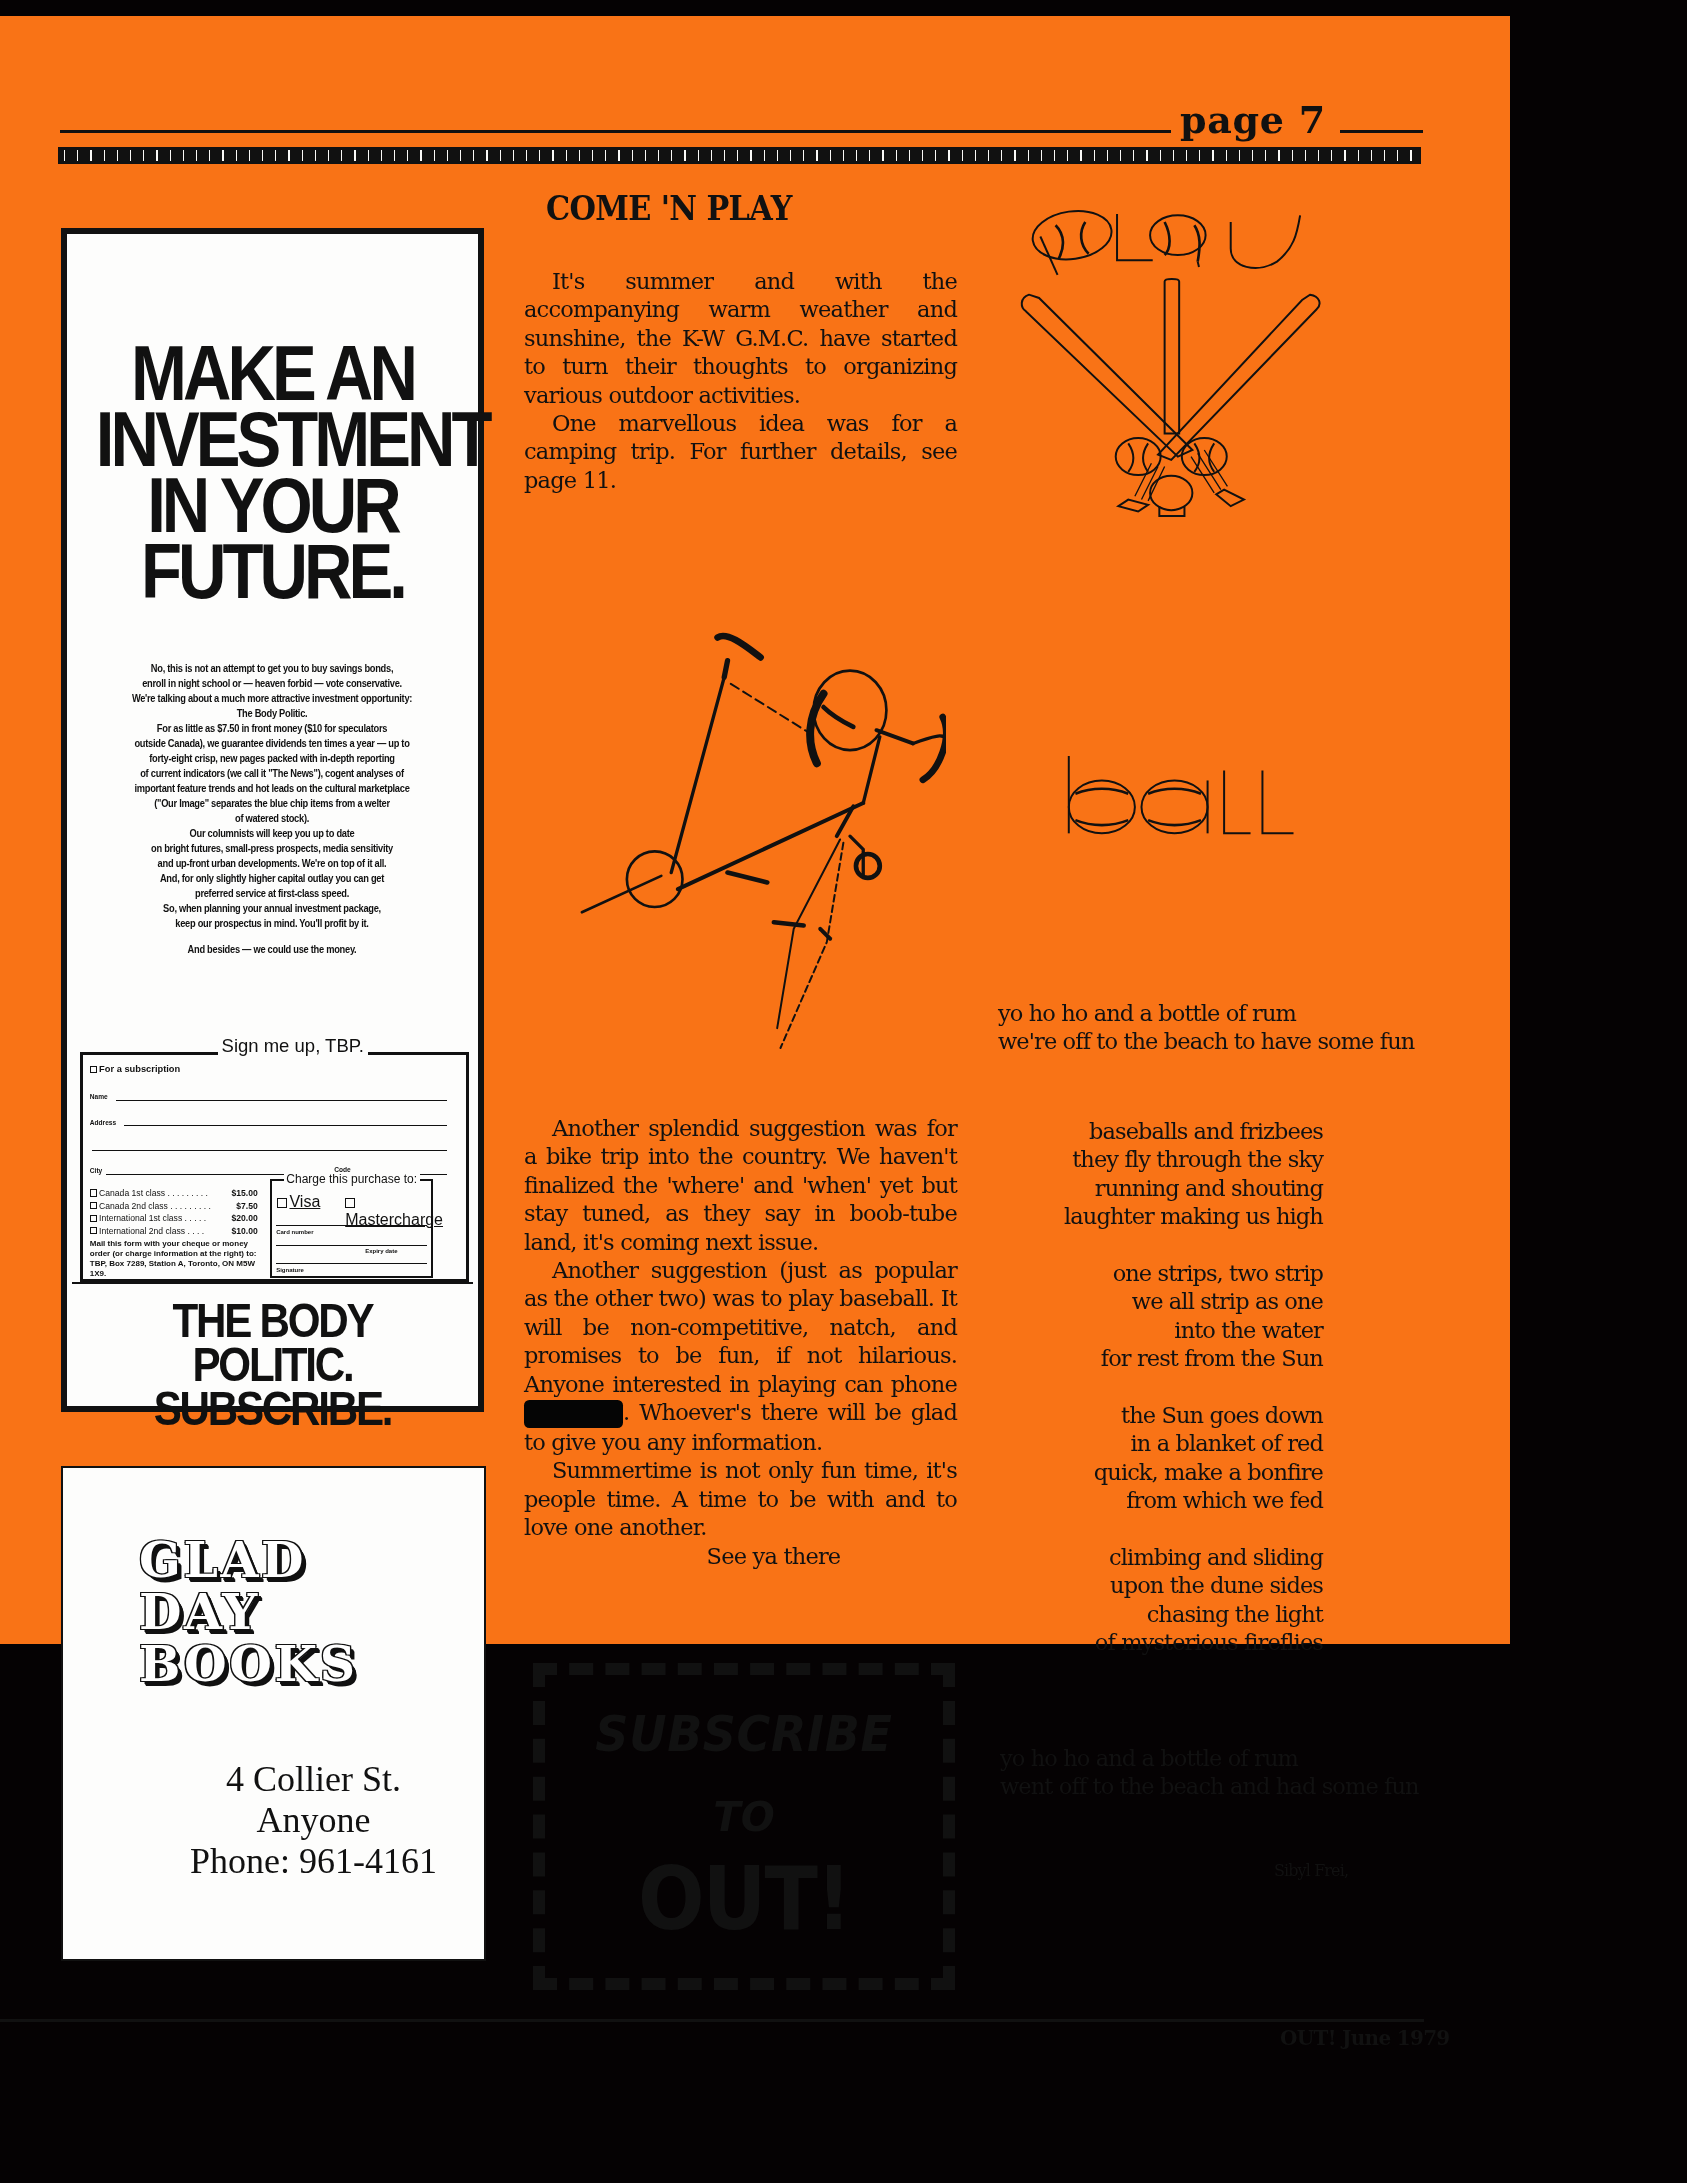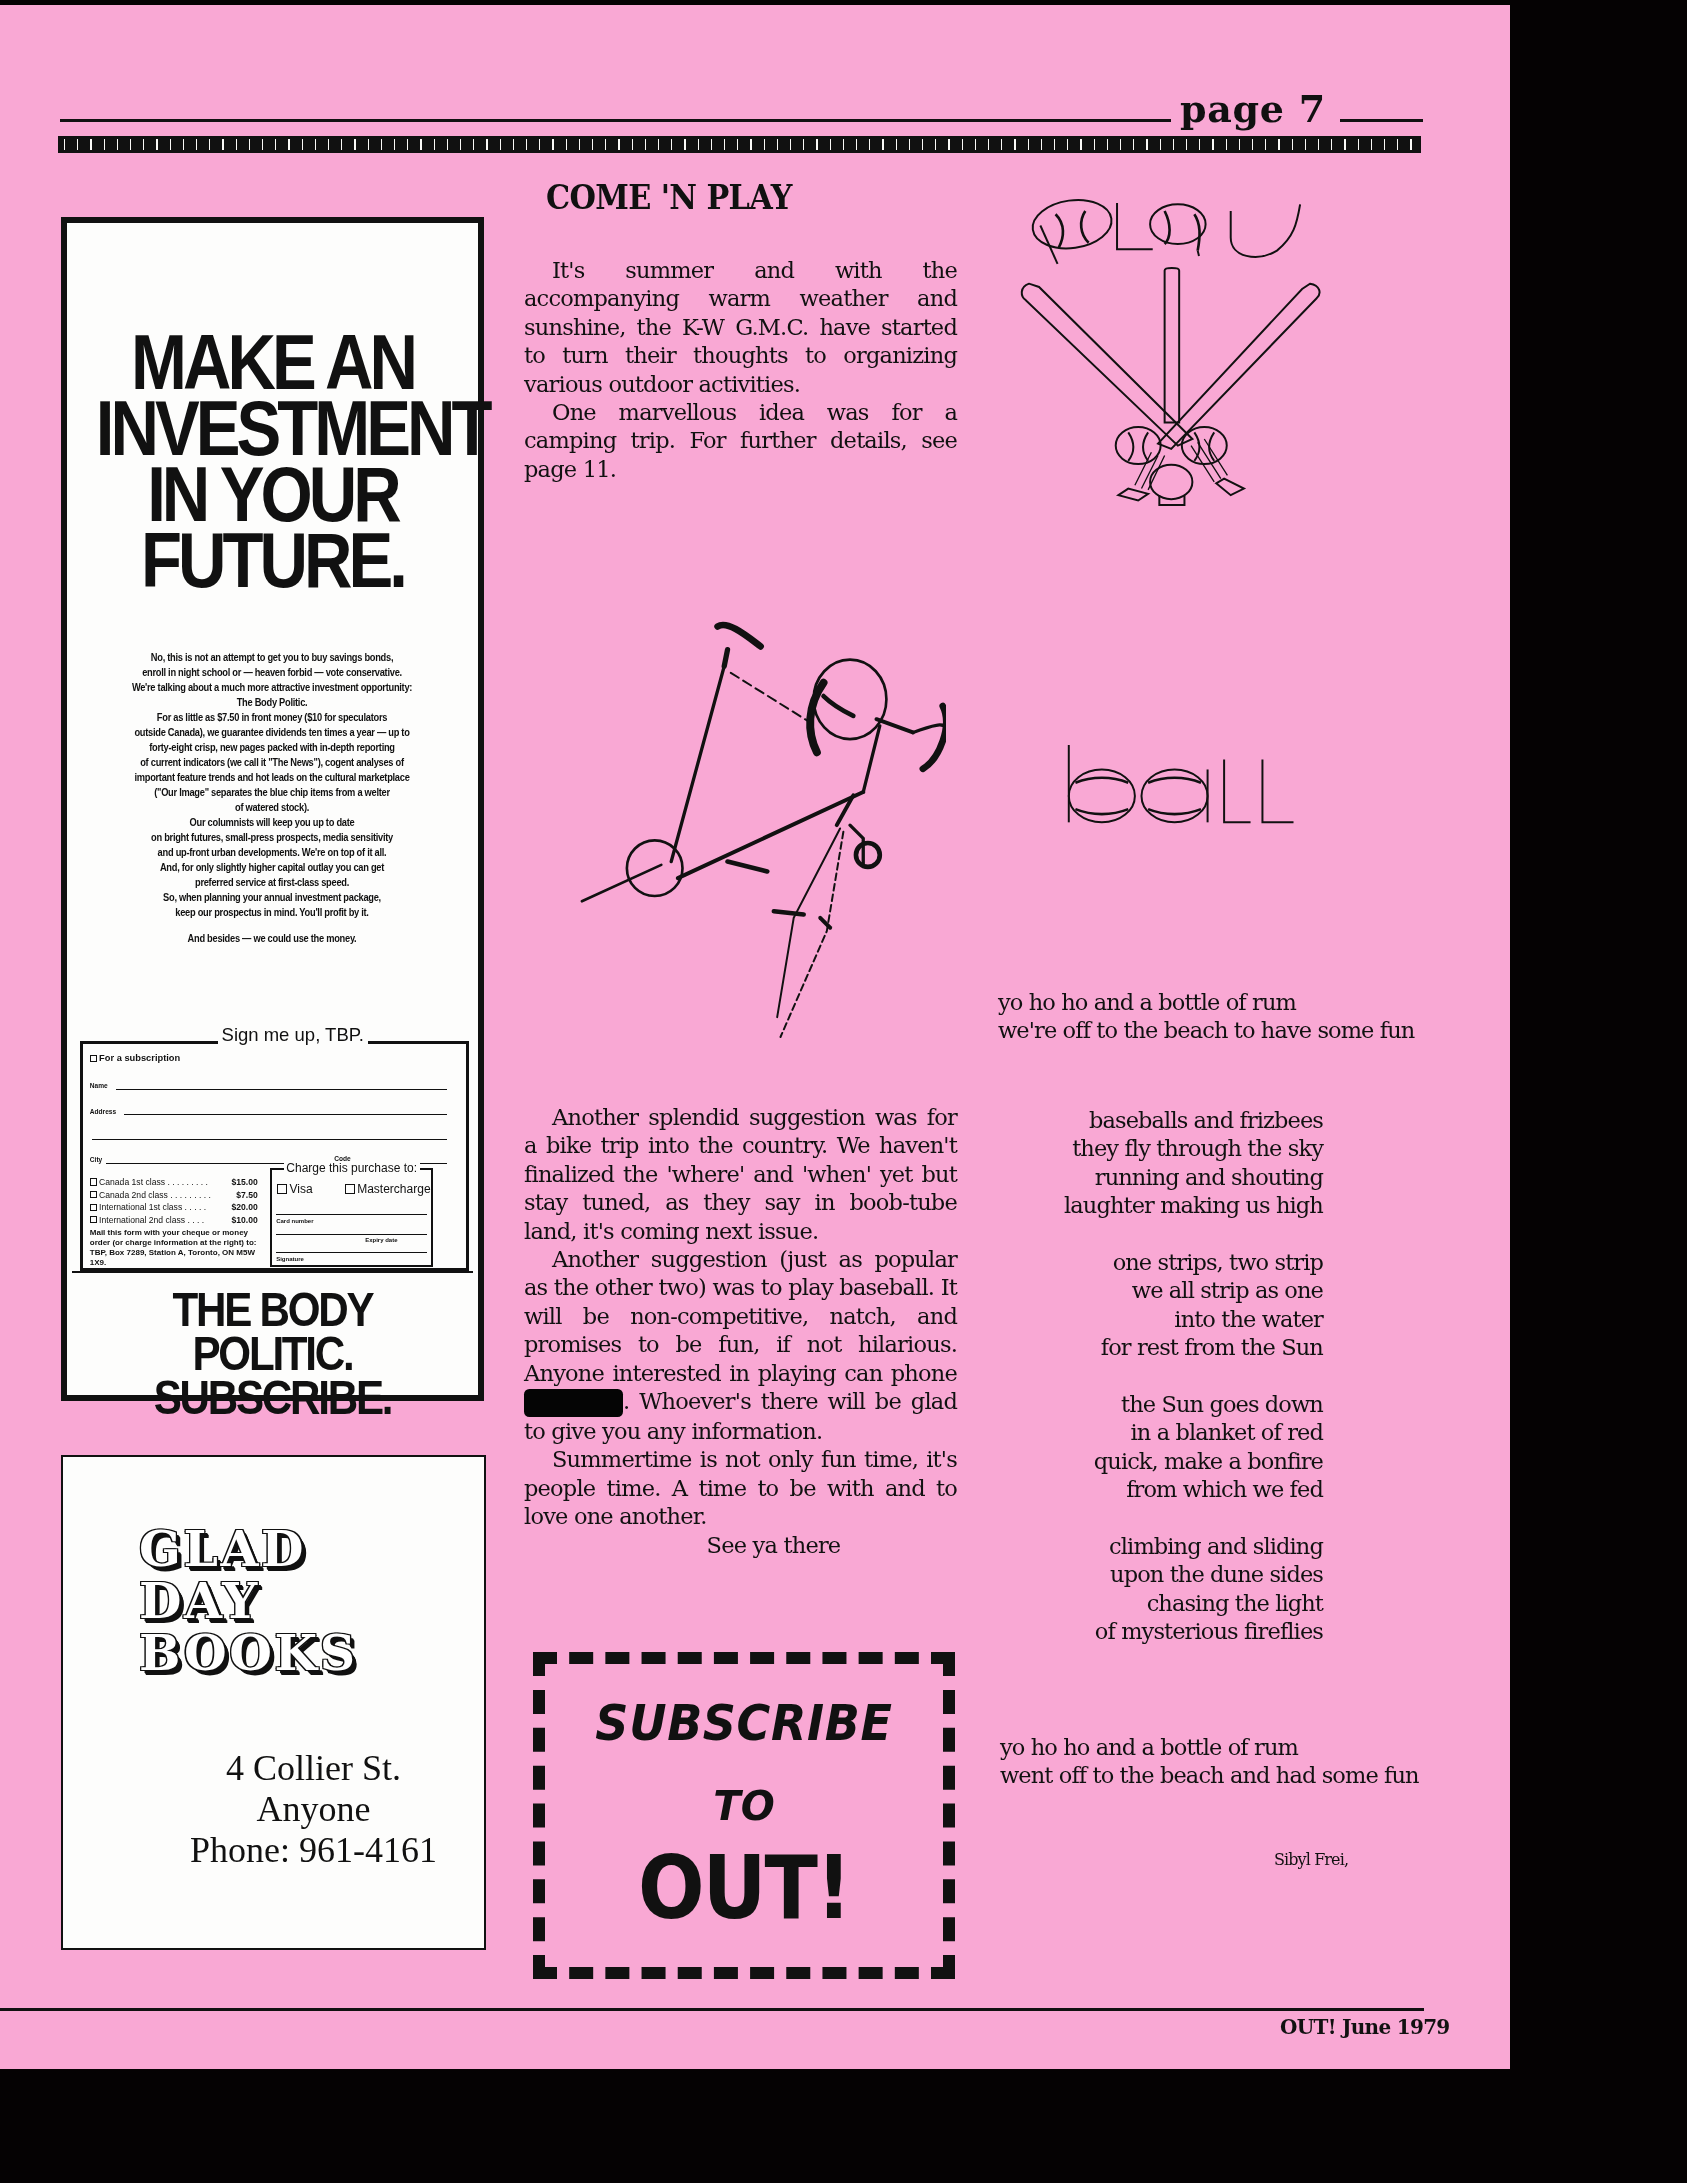--- a/index.html
+++ b/index.html
@@ -1,17 +1,17 @@
 <!DOCTYPE html>
 <html style="font-size:10.6px"><head>
 <meta charset="utf-8">
 <style>
   html, body { margin:0; padding:0; }
   body { width:1687px; height:2183px; background:#050203; position:relative; overflow:hidden; font-family:"Liberation Serif", serif; color:#111; }
-  .page { position:absolute; left:0; top:5px; width:1510px; height:2064px; background:#f9a8d4; }
+  .page { position:absolute; left:0; top:16px; width:1510px; height:1628px; background:#f97316; }
 
   
   .hdr-line { position:absolute; height:2.6px; background:#111; }
   .page-label { position:absolute; left:1180px; top:81px; font-family:"DejaVu Serif", serif; font-weight:bold; font-size:38px; letter-spacing:0.7px; line-height:46px; }
   .zigzag { position:absolute; left:58px; top:131px; width:1363px; height:17px;
     background:
       linear-gradient(#111,#111) top/100% 3.3px no-repeat,
       linear-gradient(#111,#111) bottom/100% 3.3px no-repeat,
       repeating-linear-gradient(90deg,#111 0 6px,#fbfaf8 6px 7.3px, #111 7.3px 13.2px);
   }
@@ -28,21 +28,21 @@
   .form .row { position:absolute; font-size:8px; font-weight:bold; }
   .uline { position:absolute; border-bottom:1.3px solid #111; }
   .cb { display:inline-block; width:7.3px; height:7.3px; border:1px solid #111; vertical-align:-0.7px; margin-right:2px; box-sizing:border-box; }
   .rates { position:absolute; left:6.6px; top:132px; font-size:8.6px; line-height:12.6px; }
   .rates .rt { display:flex; width:168px; justify-content:space-between; }
   .rates .amt { font-weight:900; }
   .mail { position:absolute; left:6.6px; top:184px; width:173px; font-size:8px; line-height:10px; font-weight:900; }
   .charge { position:absolute; left:187px; top:124px; width:163px; height:99px; border:2px solid #111; box-sizing:border-box; }
   .charge-legend { position:absolute; top:-9.3px; left:0; width:100%; text-align:center; font-size:12px; }
   .charge-legend span { background:#fdfdfc; padding:0 2.6px;text-align:center; }
-  .charge .opt { position:absolute; top:12px; font-size:12px; }
+  .charge .opt { position:absolute; top:12px; font-size:16px;text-decoration:underline; }
   .charge .cap { position:absolute; font-size:6px; font-weight:bold; }
   .tbp-foot { position:absolute; left:0; width:100%; top:1064px; text-align:center; font-weight:900; font-size:49px; line-height:44px; letter-spacing:-2.6px; transform:scaleX(0.86); transform-origin:center; }
   .tbp-foot-line { position:absolute; left:5.3px; right:5.3px; top:1048px; border-top:2.6px solid #111; }
 
   
   .glad { position:absolute; left:61px; top:1450px; width:425px; height:495px; border:2.6px solid #111; box-sizing:border-box; background:#fdfdfc; }
   .glad-title { position:absolute; left:76px; top:66px; font-family:"DejaVu Serif", serif; font-weight:bold; font-size:49px; line-height:52px; color:#fff; letter-spacing:2.6px;
      text-shadow: -1.3px -1.3px 0 #111, 1.3px -1.3px 0 #111, -1.3px 1.3px 0 #111, 1.3px 1.3px 0 #111, 4px 4px 0 #111, 4.6px 4.6px 0 #111, 3.3px 3.3px 0 #111; }
   .glad-addr { position:absolute; left:0; width:100%; top:291px; text-align:center; font-size:36px; line-height:41px; font-family:"Liberation Serif", serif;padding-left:40px; }
 

